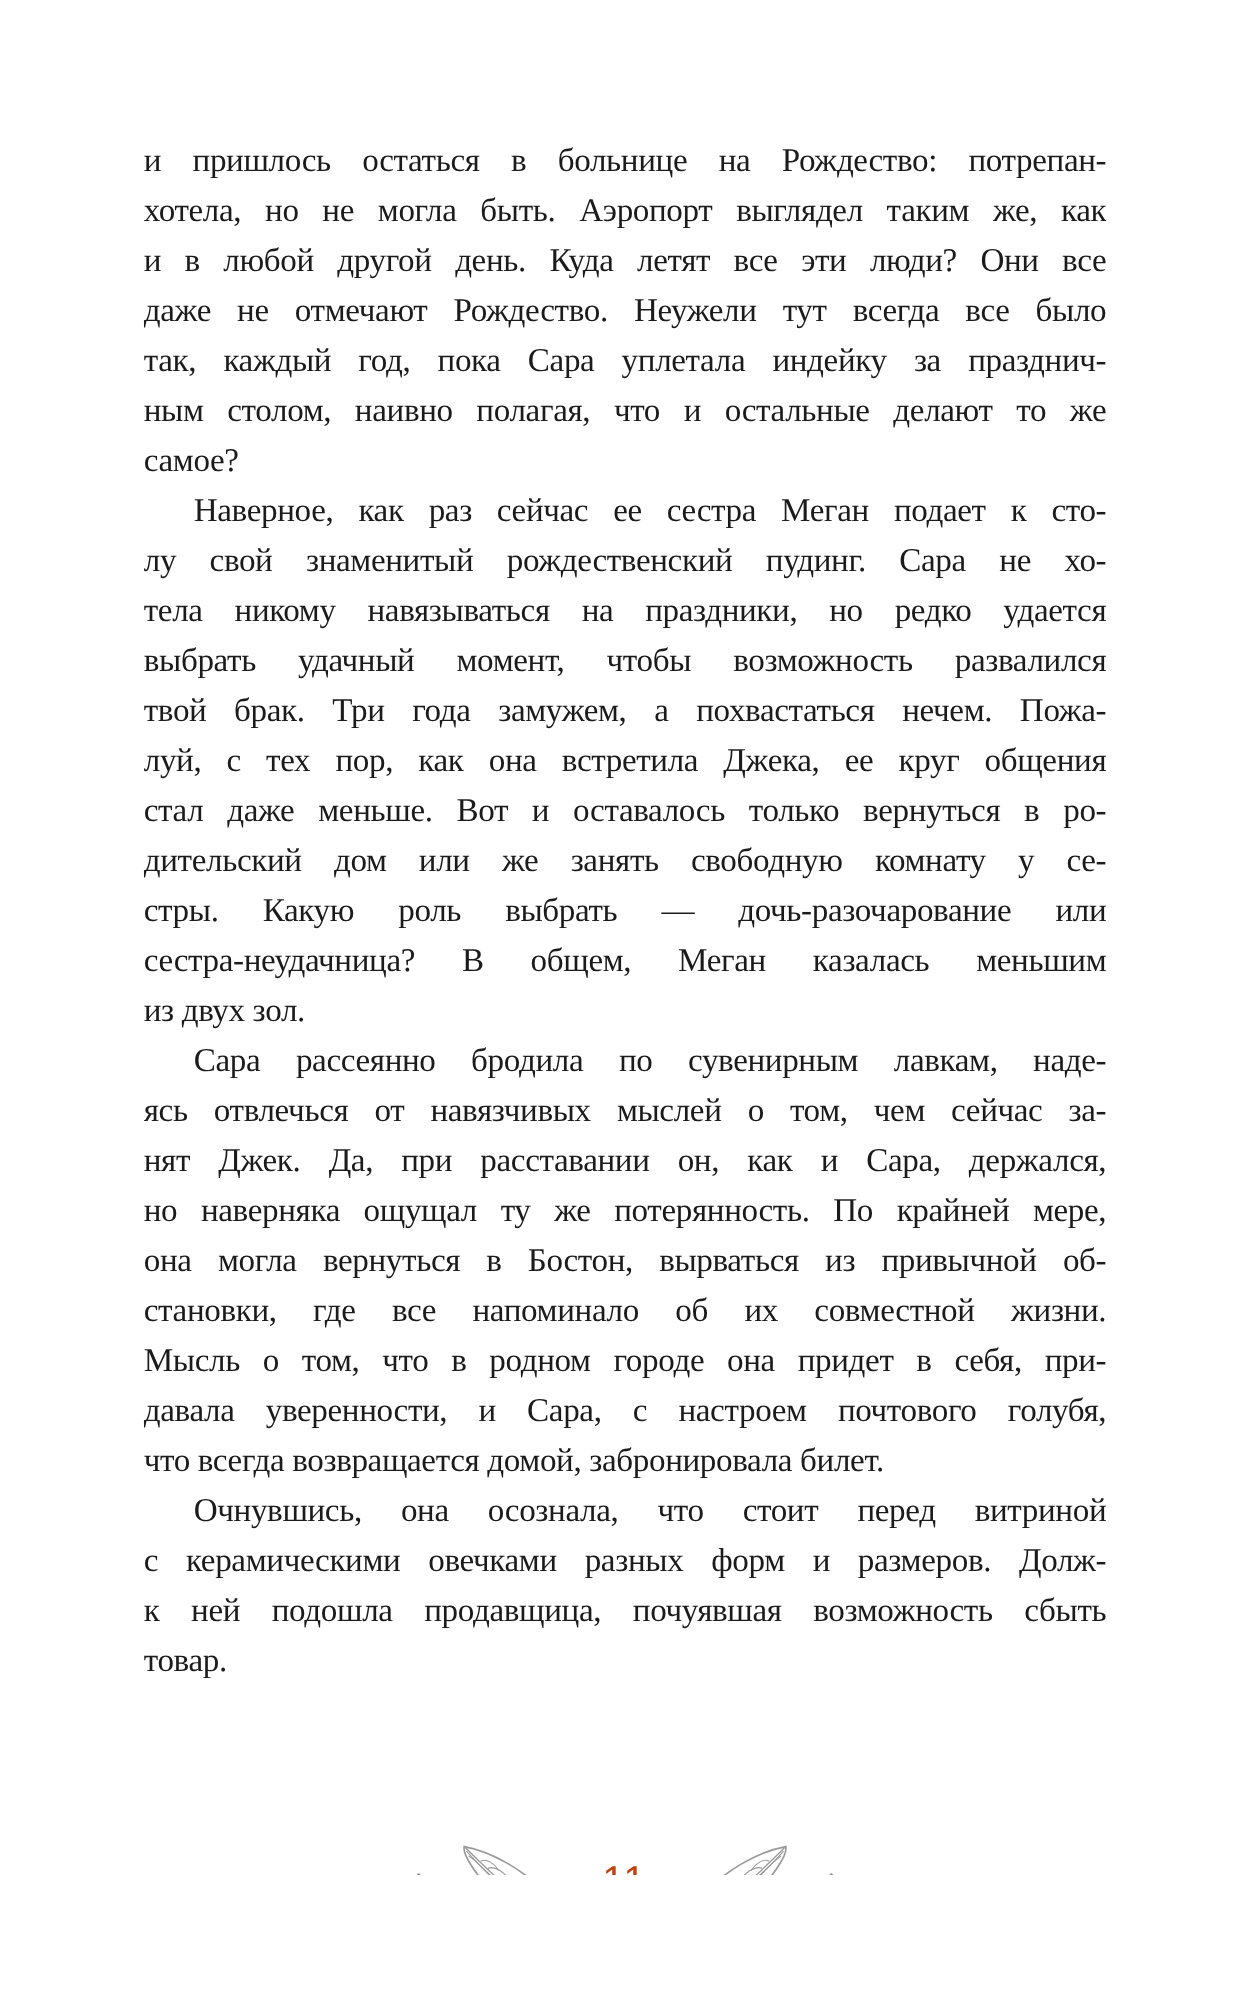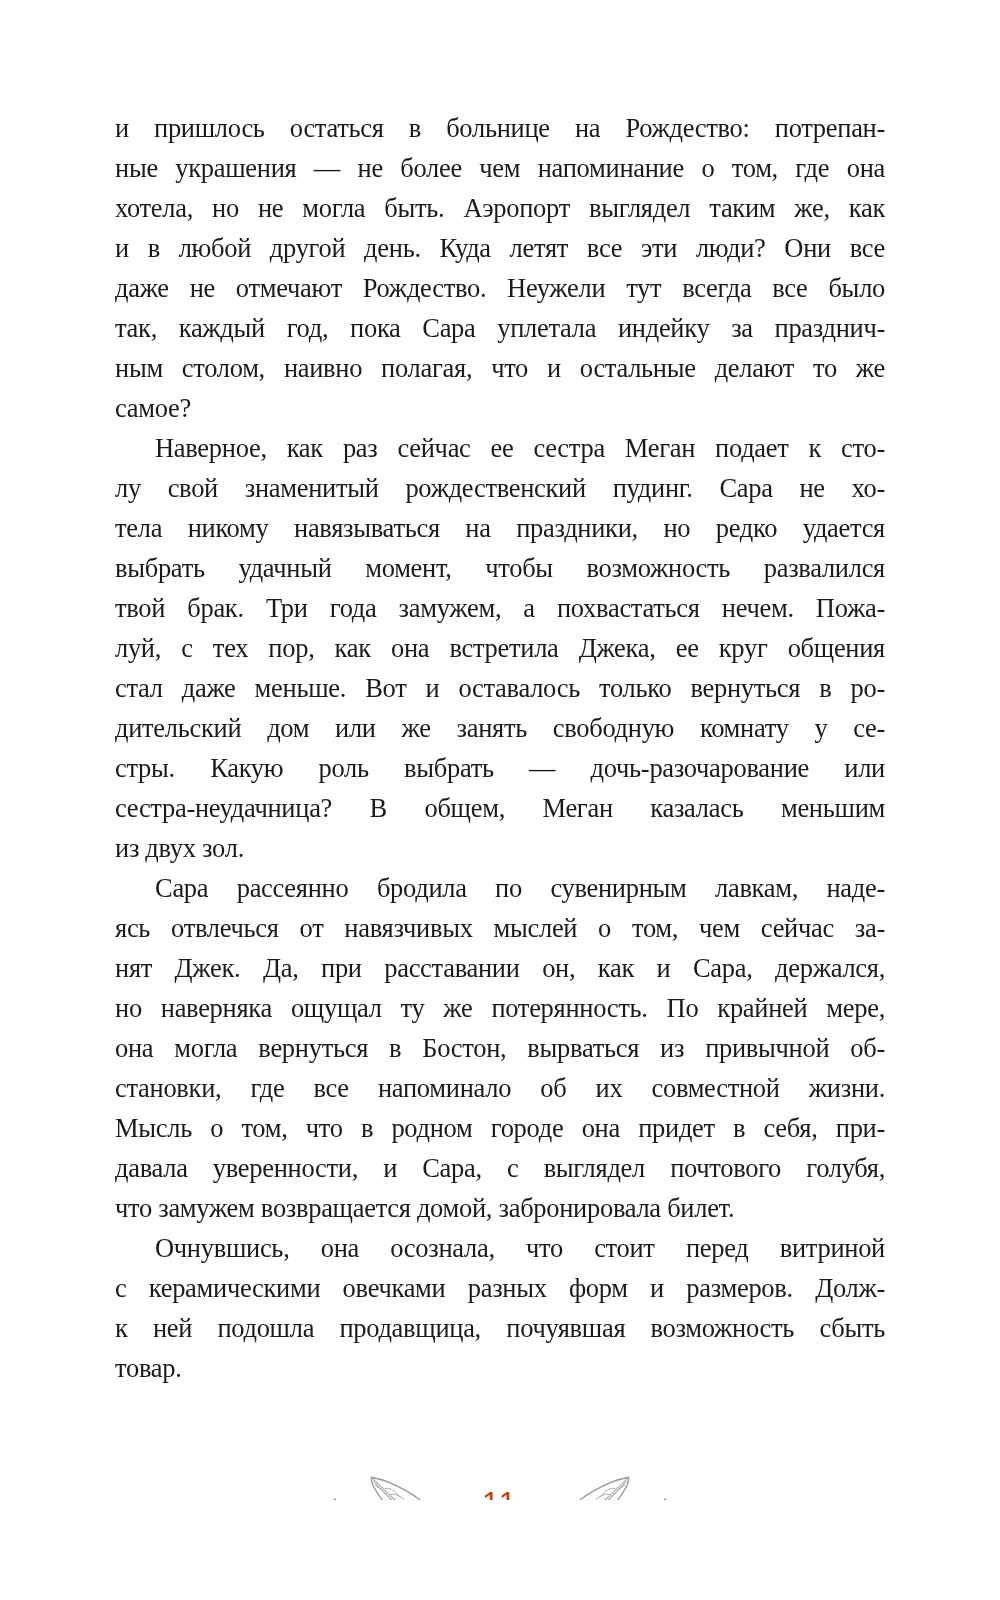--- a/index.html
+++ b/index.html
@@ -70,21 +70,20 @@
     transform: scaleX(-1);
   }
 </style>
 </head>
 <body>
 
 <div class="page">
 
   <section class="page-text">
       <div class="line">и пришлось остаться в больнице на Рождество: потрепан-</div>
-      <div class="line">ные украшения — не более чем напоминание о том, где она</div>
       <div class="line">хотела, но не могла быть. Аэропорт выглядел таким же, как</div>
       <div class="line">и в любой другой день. Куда летят все эти люди? Они все</div>
       <div class="line">даже не отмечают Рождество. Неужели тут всегда все было</div>
       <div class="line">так, каждый год, пока Сара уплетала индейку за празднич-</div>
       <div class="line">ным столом, наивно полагая, что и остальные делают то же</div>
       <div class="line last">самое?</div>
       <div class="line indent">Наверное, как раз сейчас ее сестра Меган подает к сто-</div>
       <div class="line">лу свой знаменитый рождественский пудинг. Сара не хо-</div>
       <div class="line">тела никому навязываться на праздники, но редко удается</div>
       <div class="line">выбрать удачный момент, чтобы возможность развалился</div>
@@ -95,22 +94,22 @@
       <div class="line">стры. Какую роль выбрать — дочь-разочарование или</div>
       <div class="line">сестра-неудачница? В общем, Меган казалась меньшим</div>
       <div class="line last">из двух зол.</div>
       <div class="line indent">Сара рассеянно бродила по сувенирным лавкам, наде-</div>
       <div class="line">ясь отвлечься от навязчивых мыслей о том, чем сейчас за-</div>
       <div class="line">нят Джек. Да, при расставании он, как и Сара, держался,</div>
       <div class="line">но наверняка ощущал ту же потерянность. По крайней мере,</div>
       <div class="line">она могла вернуться в Бостон, вырваться из привычной об-</div>
       <div class="line">становки, где все напоминало об их совместной жизни.</div>
       <div class="line">Мысль о том, что в родном городе она придет в себя, при-</div>
-      <div class="line">давала уверенности, и Сара, с выглядел почтового голубя,</div>
-      <div class="line last">что замужем возвращается домой, забронировала билет.</div>
+      <div class="line">давала уверенности, и Сара, с настроем почтового голубя,</div>
+      <div class="line last">что всегда возвращается домой, забронировала билет.</div>
       <div class="line indent">Очнувшись, она осознала, что стоит перед витриной</div>
       <div class="line">с керамическими овечками разных форм и размеров. Долж-</div>
       <div class="line">к ней подошла продавщица, почуявшая возможность сбыть</div>
       <div class="line last">товар.</div>
     </section>
 
   <footer class="page-footer">
 
     <span class="dots-icon dots-left">
       <svg width="52" height="30" viewBox="0 0 52 30" xmlns="http://www.w3.org/2000/svg">

